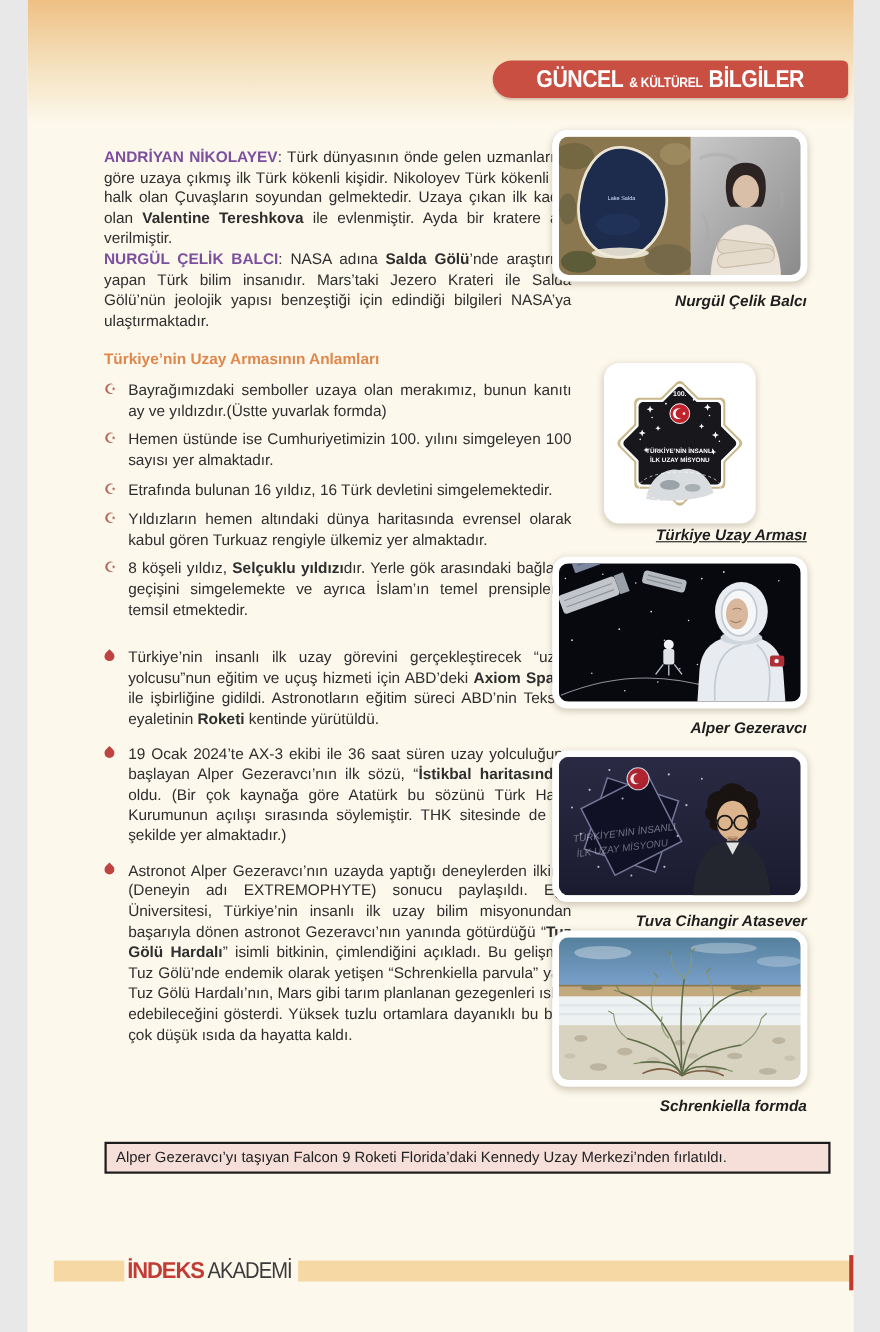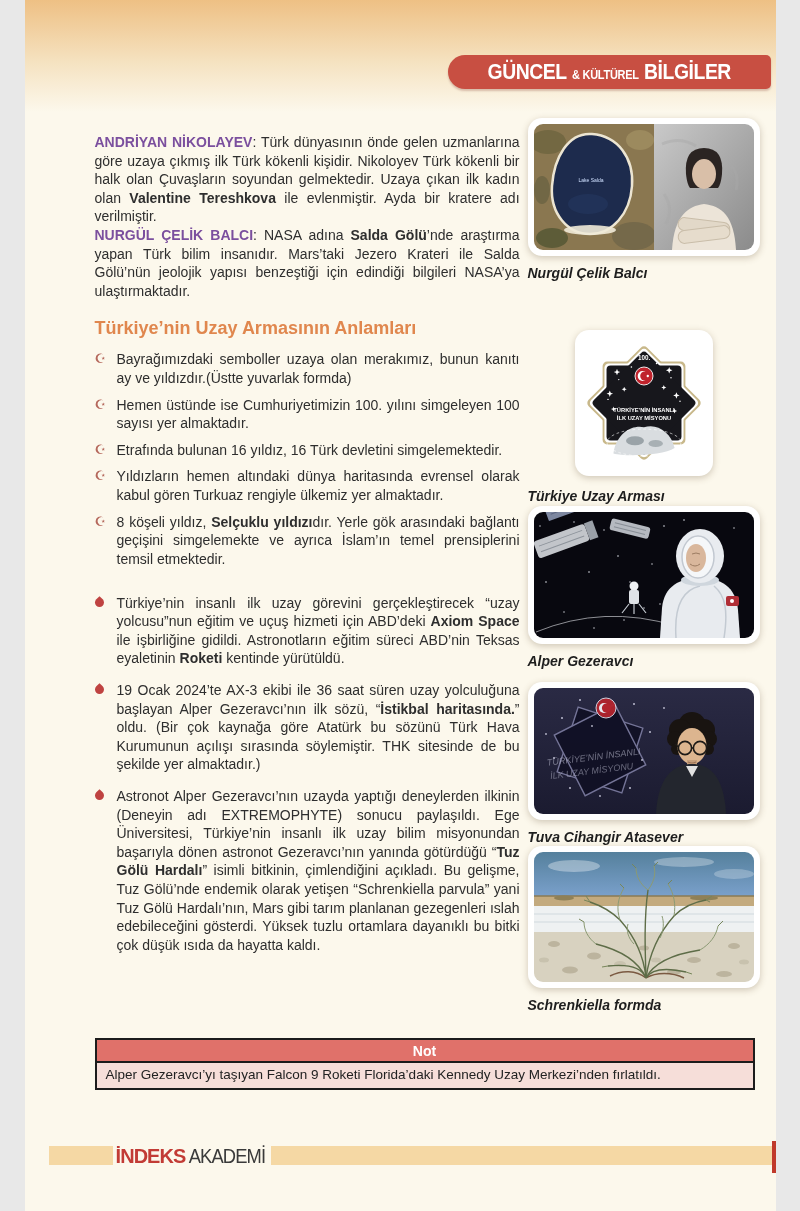--- a/index.html
+++ b/index.html
@@ -25,50 +25,50 @@
   .badge-small { font-size:12.5px; font-weight:bold; letter-spacing:-.3px; }
 
   
   .left-col {
     position:absolute; left:70px; top:133px; width:425px;
     font-size:14px; line-height:1.33; text-align:justify;
   }
   .para { margin:0; }
   .seg-name { color:#7b4f9e; font-weight:bold; }
   .seg-b { font-weight:bold; }
-  .section-title { margin:17px 0 9px 0; font-size:18px; font-weight:bold; color:#e0874e; text-align:left; }
+  .section-title { margin:17px 0 9px 0; font-size:14px; font-weight:bold; color:#e0874e; text-align:left; }
   ul.blist { list-style:none; }
   ul.blist li { display:flex; margin:0 0 8px 0; }
   ul.drop-list { margin-top:25px; }
   ul.drop-list li { margin-bottom:13px; }
   .li-text { flex:1; text-align:justify; }
   .cres-icon {
     flex:0 0 22px; color:#b5685c; font-size:13px; line-height:1.4;
   }
   .drop-icon-wrap { flex:0 0 22px; padding-top:4px; }
   .drop-icon {
     display:block; width:9px; height:9px; background:#bf4341;
     border-radius:50% 0 50% 50%; transform:rotate(-45deg);
   }
 
   
   .figure {
-    position:absolute; left:503px; width:232px; text-align:left;
+    position:absolute; left:477px; width:232px; text-align:right;
   }
   .card {
     background:#fff; border-radius:14px; padding:6px;
     box-shadow:0 2px 7px rgba(90,70,40,.28);
   }
   .card-inner { border-radius:9px; overflow:hidden; display:block; }
   .card svg { display:block; }
   .fig-caption {
     margin-top:9px; font-style:italic; font-weight:700; font-size:14px; color:#1e1e1e;
   }
   .emblem-card { width:138px; margin:0 auto; }
-  #fig2 .fig-caption { margin-top:12px; }
+  #fig2 .fig-caption { margin-top:2px;text-decoration:underline; }
 
   
   .note-box {
     position:absolute; left:70px; top:1038px; width:660px;
     border:2px solid #1c1c1c; background:#f6ded9;
   }
   .note-header {
     height:23px; background:#e0716a; color:#fff; font-weight:bold; font-size:14px;
     display:flex; align-items:center; justify-content:center;
     border-bottom:2px solid #1c1c1c;
@@ -428,21 +428,20 @@
               <path d="M-62,-56 l-5,-3 M72,-52 l5,-5 M-38,-12 l-6,1 M40,-6 l6,2"></path>
             </g>
           </g>
         </svg>
       </span>
     </div>
     <div class="fig-caption">Schrenkiella formda</div>
   </div>
 
   <div class="note-box">
-    <div class="note-header">Not</div>
     <div class="note-body">Alper Gezeravcı’yı taşıyan Falcon 9 Roketi Florida’daki Kennedy Uzay Merkezi’nden fırlatıldı.</div>
   </div>
 
   <div class="footer">
     <div class="fbar s1"></div>
     <div class="flogo">
       <span class="l1">İNDEKS</span>
         <span class="l2">AKADEMİ</span>
     </div>
     <div class="fbar s2"></div>

